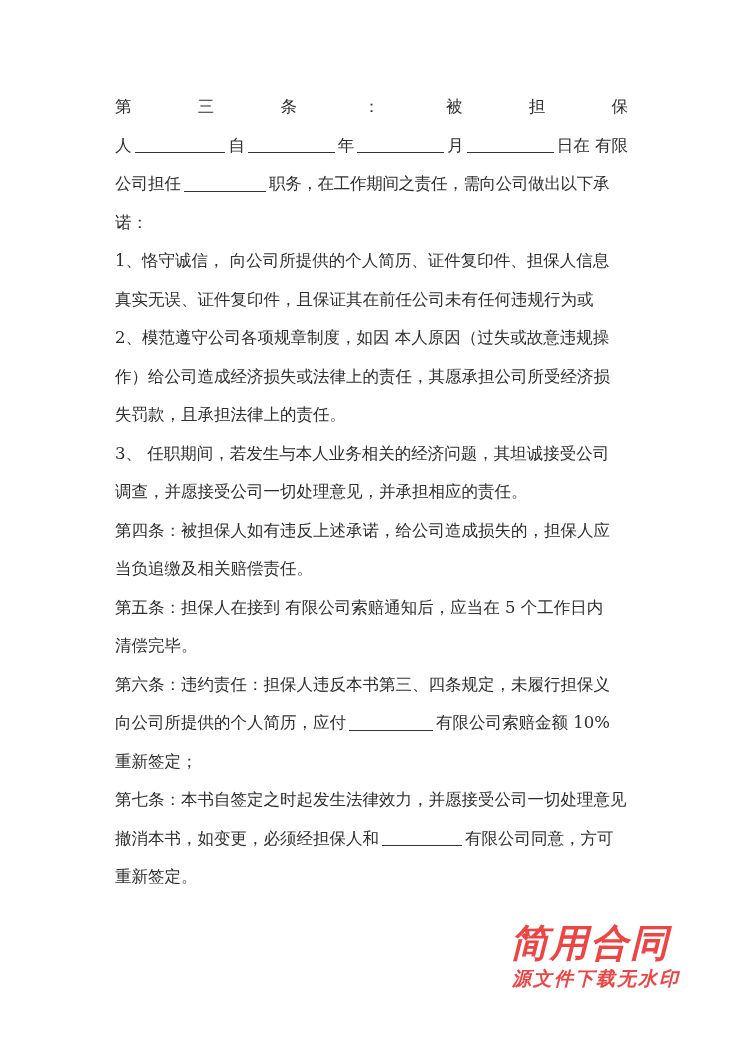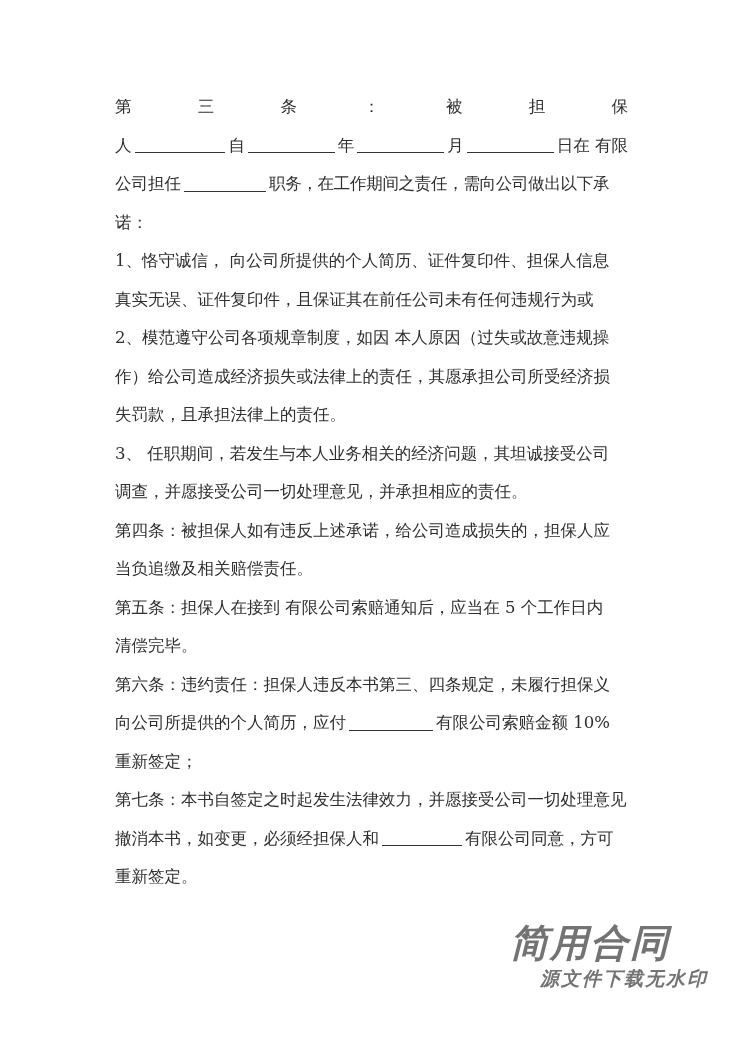--- a/index.html
+++ b/index.html
@@ -11,23 +11,23 @@
   .page { position: absolute; left: 115px; top: 88px; width: 513px; }
   .line {
     height: 38.5px; line-height: 38.5px; font-size: 16.5px; white-space: nowrap;
     display: flex; align-items: center;
   }
   .just { justify-content: space-between; }
   .blank {
     display: inline-block; border-bottom: 1px solid #333; height: 14px; margin: 0 3px;
     vertical-align: baseline;
   }
-  .wm { position: absolute; color: #737373; font-family: "DejaVu Sans", sans-serif; font-weight: bold; font-style: italic; }
+  .wm { position: absolute; color: #ef4444; font-family: "DejaVu Sans", sans-serif; font-weight: bold; font-style: italic; }
   .wm1 { left: 510px; top: 918px; font-size: 38px; letter-spacing: 2px; }
-  .wm2 { left: 512px; top: 966px; font-size: 19px; letter-spacing: 2px; margin-left: 28px; }
+  .wm2 { left: 512px; top: 966px; font-size: 19px; letter-spacing: 2px; }
 </style>
 </head>
 <body>
 
 <div class="page">
 
   <div class="line just">
     <span>第</span>
     <span>三</span>
     <span>条</span>

